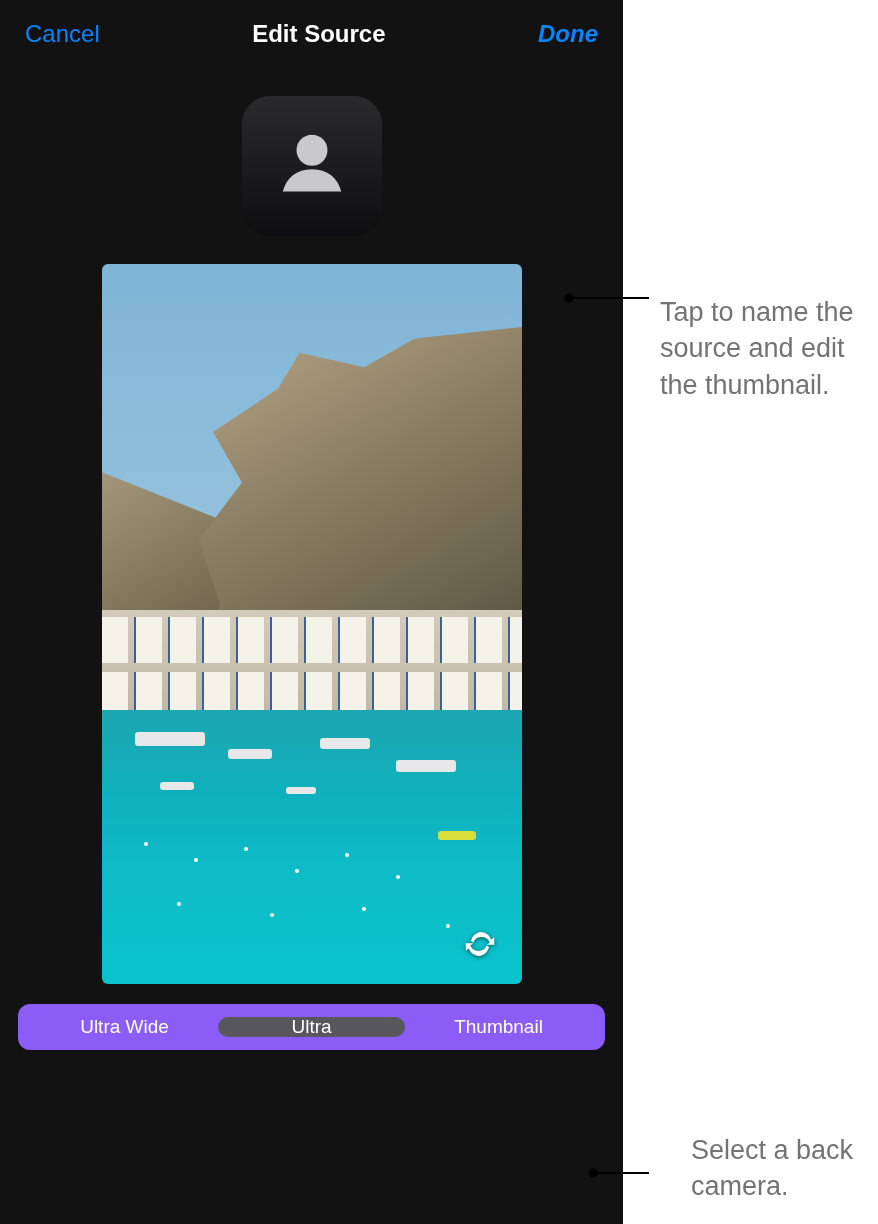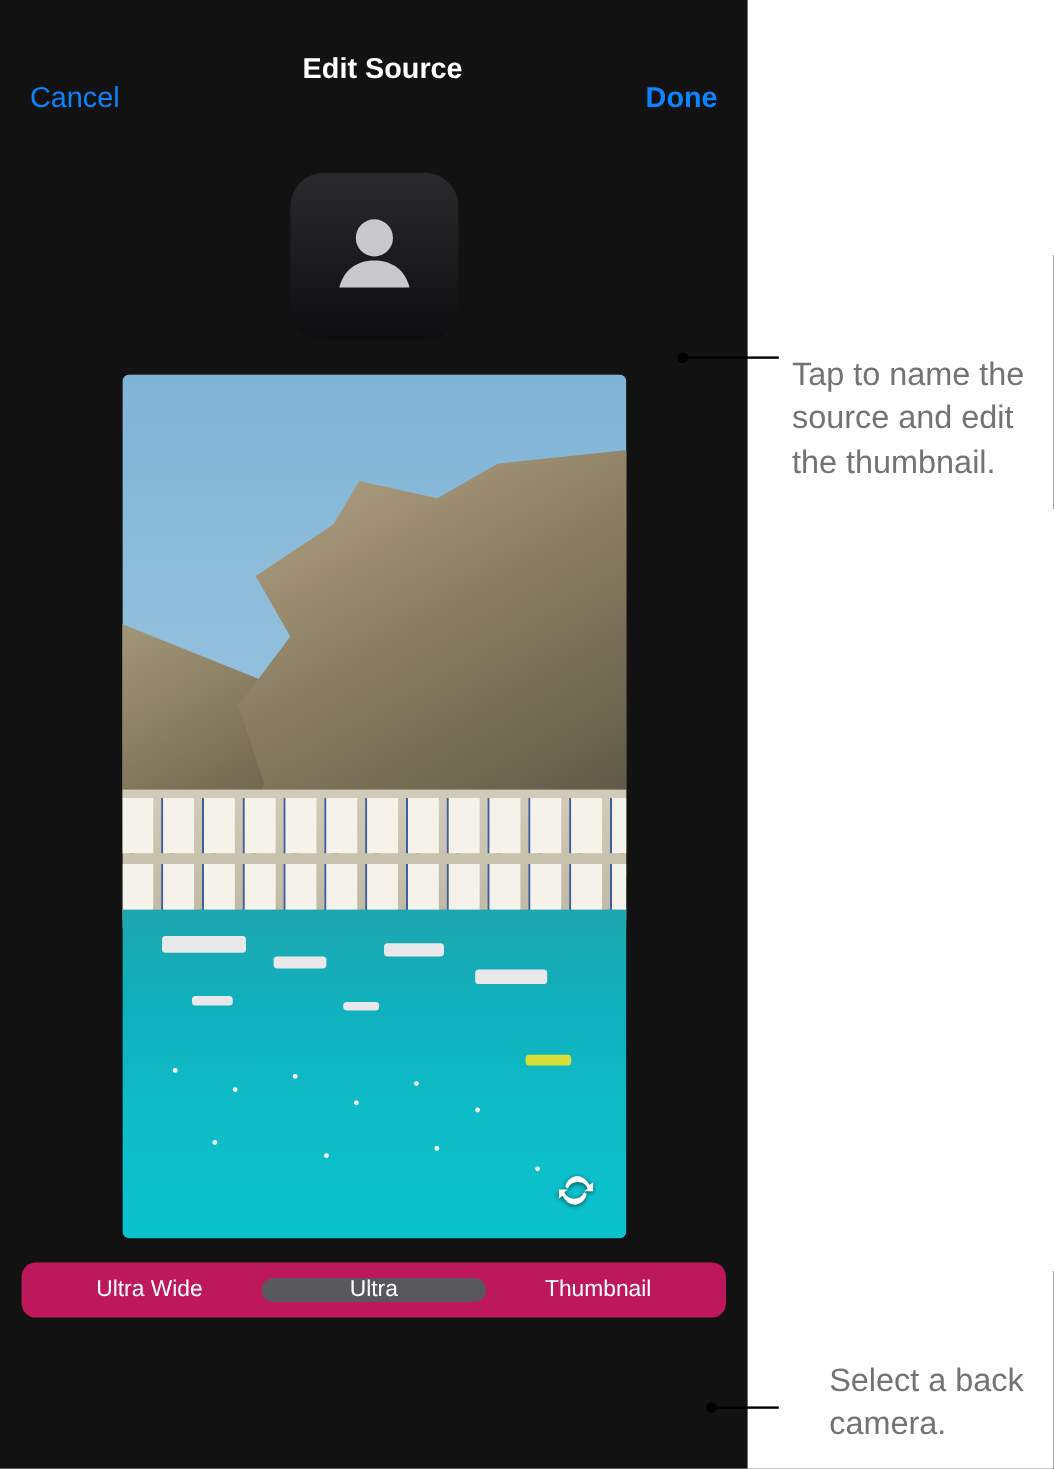--- a/index.html
+++ b/index.html
@@ -23,23 +23,22 @@
   .nav-bar {
     display: flex;
     justify-content: space-between;
     align-items: center;
     padding: 20px 25px 10px 25px;
   }
   .nav-cancel, .nav-done {
     color: #0a84ff;
     font-size: 24px;
     cursor: pointer;
-    margin-top: 48px;
-  }
-  .nav-done { font-weight: 600; }
+  }
+  .nav-done { font-weight: 600; font-style: italic; }
   .nav-title {
     color: #fff;
     font-size: 24px;
     font-weight: 600;
   }
   .thumb-block {
     display: flex;
     flex-direction: column;
     align-items: center;
     margin-top: 38px;
@@ -170,21 +169,21 @@
     height: 44px;
     display: flex;
     align-items: center;
     justify-content: center;
     cursor: pointer;
   }
   .flip-btn svg { width: 36px; height: 36px; filter: drop-shadow(0 1px 2px rgba(0,0,0,.6)); }
   .seg-control {
     margin: 20px 18px 0 18px;
     height: 46px;
-    background: #be185d;
+    background: #8b5cf6;
     border-radius: 12px;
     display: flex;
     align-items: center;
     padding: 13px;
   }
   .seg-item {
     flex: 1;
     height: 100%;
     display: flex;
     align-items: center;

